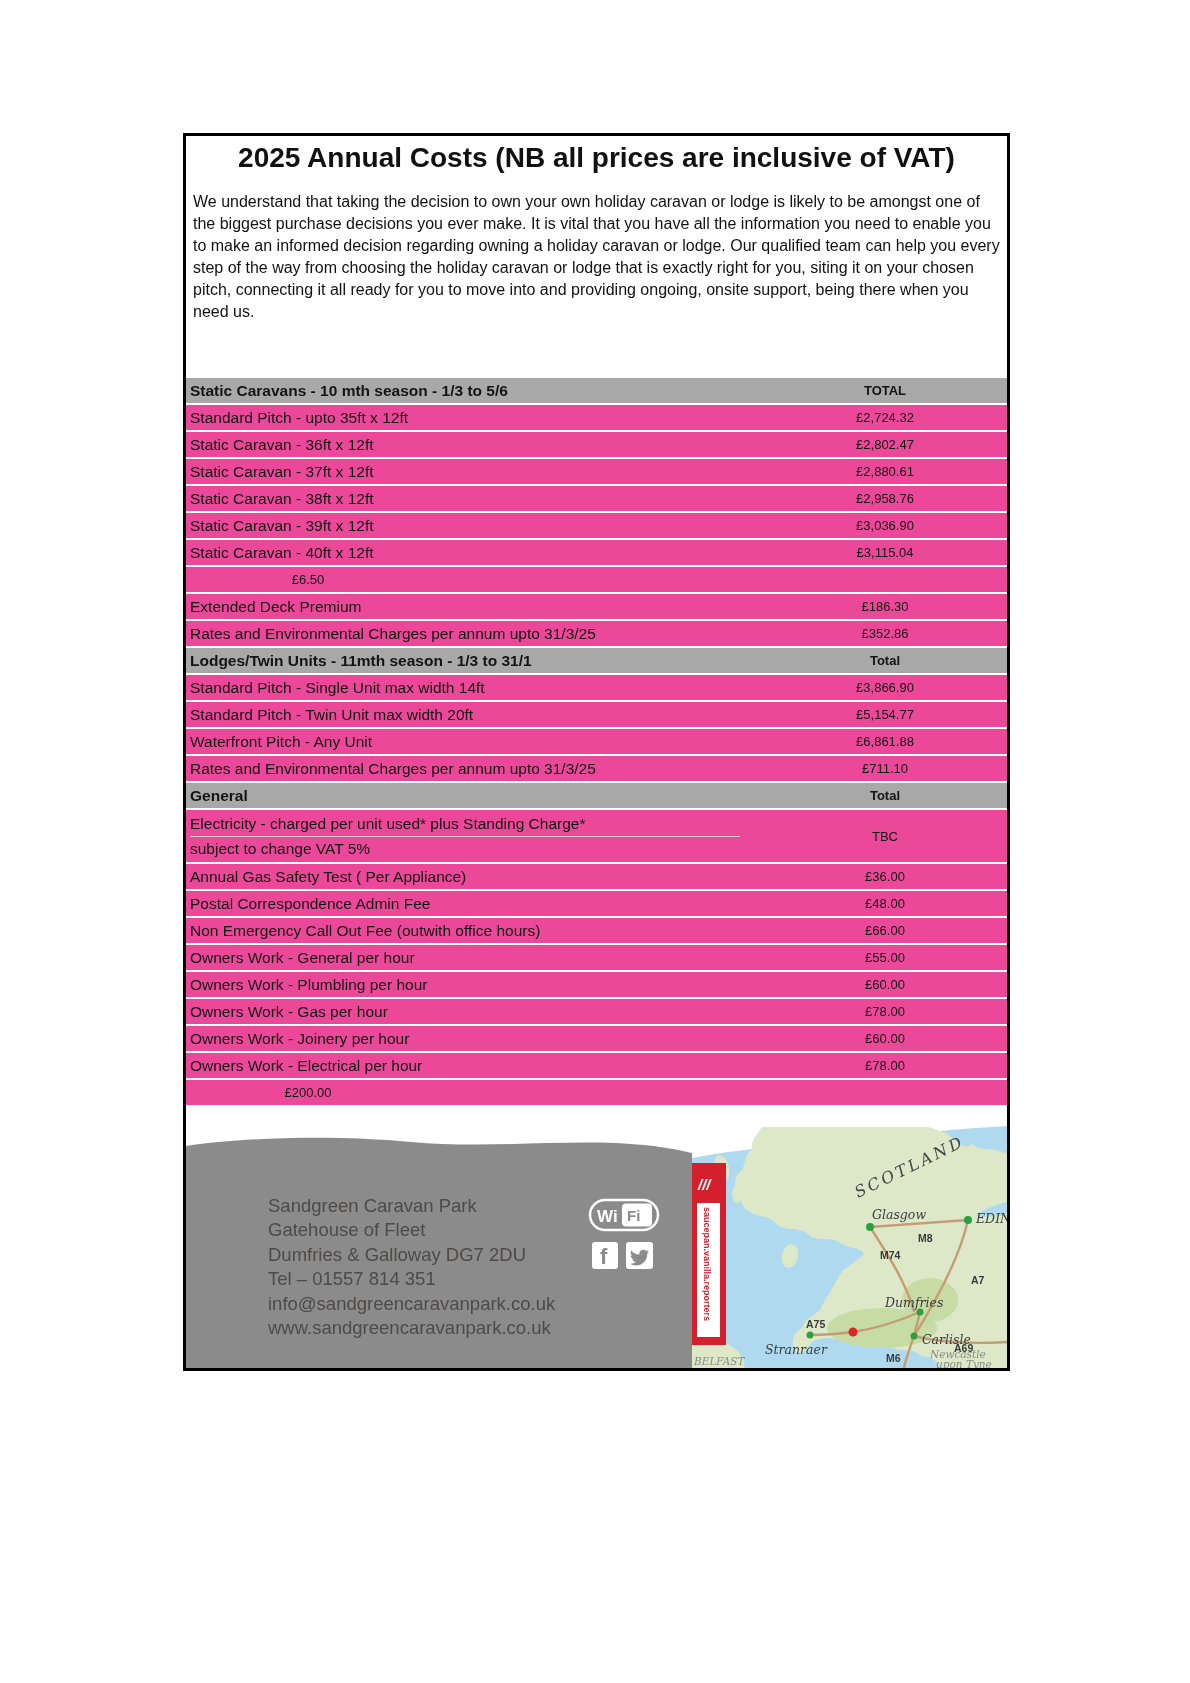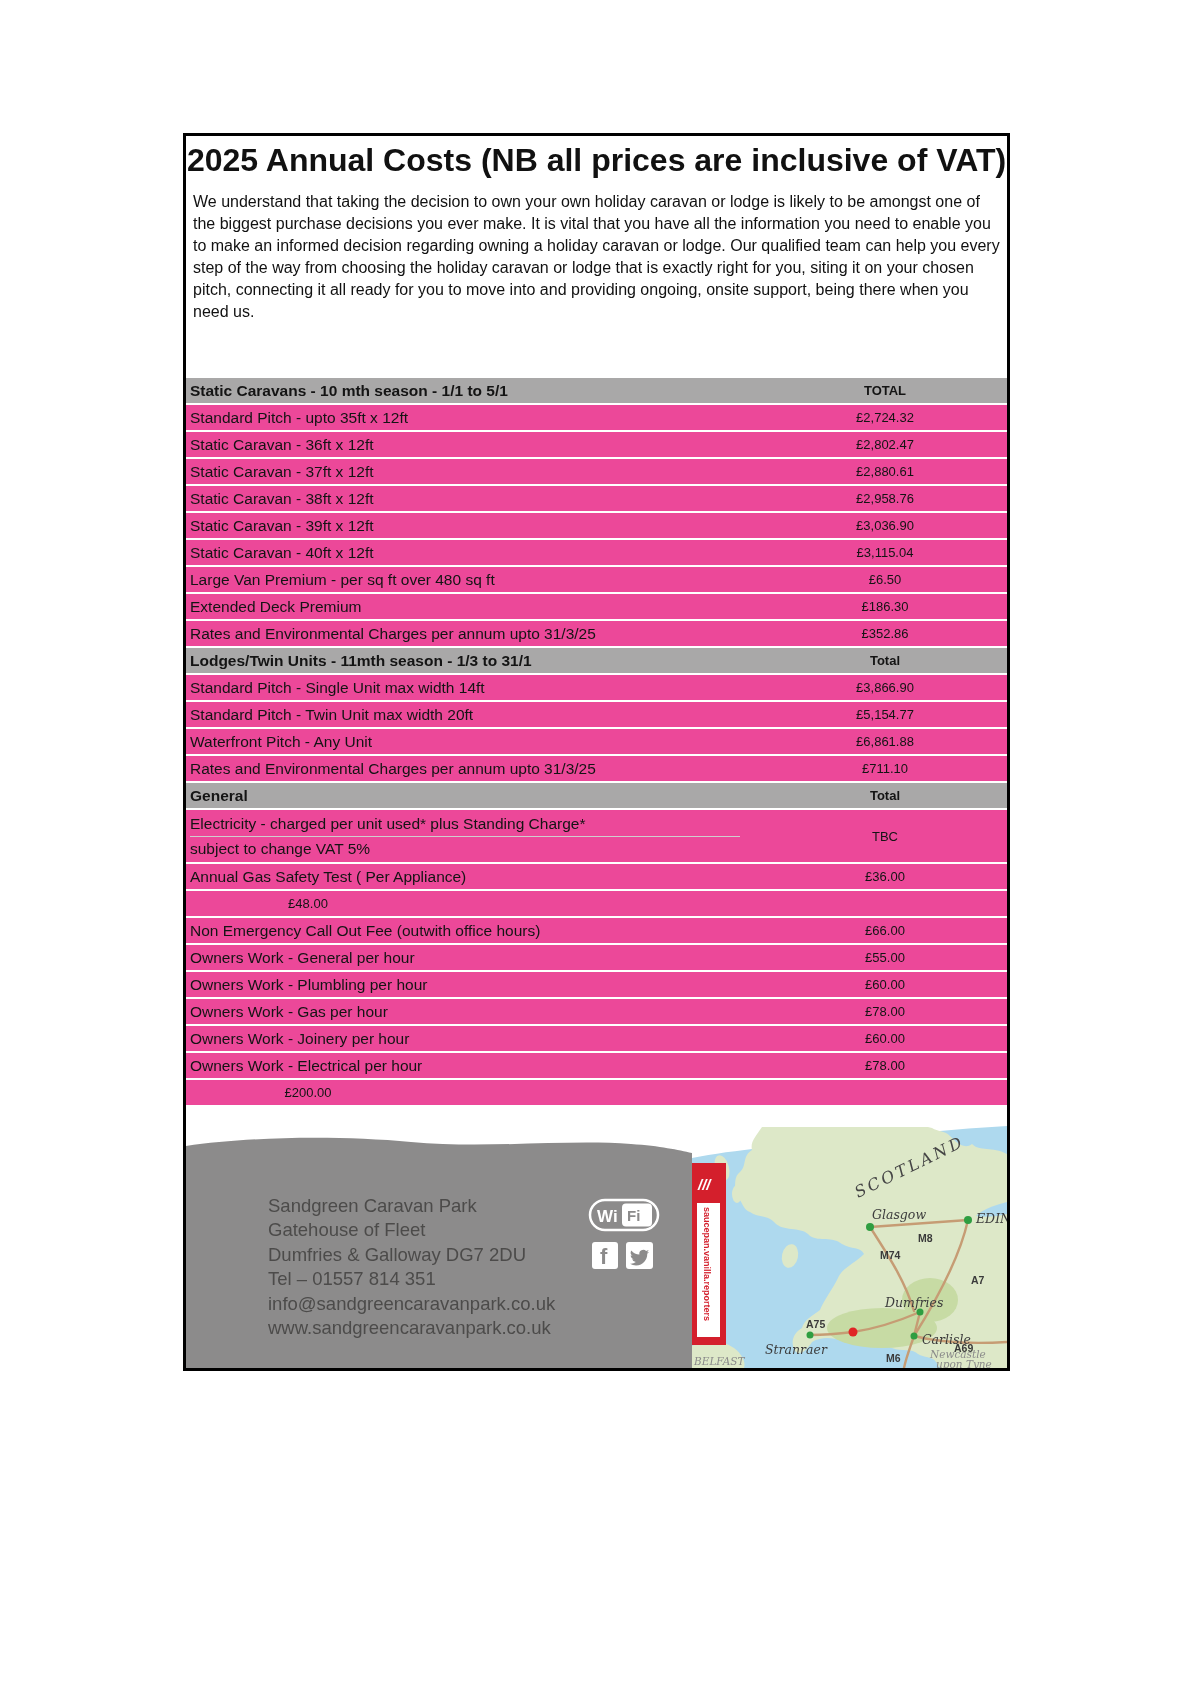--- a/index.html
+++ b/index.html
@@ -1,21 +1,21 @@
 <!DOCTYPE html>
 <html><head>
 <meta charset="utf-8">
 <style>
   * { margin:0; padding:0; box-sizing:border-box; }
   body { background:#ffffff; font-family:"Liberation Sans", sans-serif; }
   .page { position:relative; width:1190px; height:1683px; background:#fff; overflow:hidden; }
   .frame { position:absolute; left:183px; top:133px; width:827px; height:1238px;
            border:3px solid #000; background:#fff; }
   .doc-title { position:absolute; top:6px; left:0; width:100%; text-align:center;
-               font-size:32px; font-weight:bold; color:#111; letter-spacing:0px; }
+               font-size:28px; font-weight:bold; color:#111; letter-spacing:0px; }
   .intro { position:absolute; top:55px; left:7px; width:807px; font-size:16px;
            line-height:22px; color:#111; }
   .pricing-table { position:absolute; top:242px; left:0; width:821px; }
   .trow { display:flex; background:#ec4899; margin-bottom:2px; min-height:25px; align-items:center; }
   .trow.header { background:#a9a8a8; }
   .trow .lbl { width:577px; padding:1px 0 1px 4px; font-size:15.5px; color:#141414; }
   .trow .val { width:244px; text-align:center; font-size:13px; color:#141414; }
   .trow.header .lbl, .trow.header .val { font-weight:bold; }
   .trow.tall { min-height:52px; }
   .lbl .l1 { display:block; padding-bottom:3px; border-bottom:1px solid #cfcecd; width:96%; }
@@ -32,21 +32,21 @@
 <body>
 
 <div class="page">
   <div class="frame">
 
     <div class="doc-title">2025 Annual Costs (NB all prices are inclusive of VAT)</div>
     <div class="intro">We understand that taking the decision to own your own holiday caravan or lodge is likely to be amongst one of the biggest purchase decisions you ever make. It is vital that you have all the information you need to enable you to make an informed decision regarding owning a holiday caravan or lodge. Our qualified team can help you every step of the way from choosing the holiday caravan or lodge that is exactly right for you, siting it on your chosen pitch, connecting it all ready for you to move into and providing ongoing, onsite support, being there when you need us.</div>
 
     <div class="pricing-table">
         <div class="trow header">
-          <div class="lbl">Static Caravans - 10 mth season - 1/1 to 5/1</div>
+          <div class="lbl">Static Caravans - 10 mth season - 1/3 to 5/6</div>
           <div class="val">TOTAL</div>
         </div>
         <div class="trow">
           <div class="lbl">Standard Pitch - upto 35ft x 12ft</div>
           <div class="val">£2,724.32</div>
         </div>
         <div class="trow">
           <div class="lbl">Static Caravan - 36ft x 12ft</div>
           <div class="val">£2,802.47</div>
         </div>
@@ -60,21 +60,20 @@
         </div>
         <div class="trow">
           <div class="lbl">Static Caravan - 39ft x 12ft</div>
           <div class="val">£3,036.90</div>
         </div>
         <div class="trow">
           <div class="lbl">Static Caravan - 40ft x 12ft</div>
           <div class="val">£3,115.04</div>
         </div>
         <div class="trow">
-          <div class="lbl">Large Van Premium - per sq ft over 480 sq ft</div>
           <div class="val">£6.50</div>
         </div>
         <div class="trow">
           <div class="lbl">Extended Deck Premium</div>
           <div class="val">£186.30</div>
         </div>
         <div class="trow">
           <div class="lbl">Rates and Environmental Charges per annum upto 31/3/25</div>
           <div class="val">£352.86</div>
         </div>
@@ -107,20 +106,21 @@
             <span class="l1">Electricity - charged per unit used* plus Standing Charge*</span>
             <span class="l2">subject to change VAT 5%</span>
           </div>
           <div class="val">TBC</div>
         </div>
         <div class="trow">
           <div class="lbl">Annual Gas Safety Test ( Per Appliance)</div>
           <div class="val">£36.00</div>
         </div>
         <div class="trow">
+          <div class="lbl">Postal Correspondence Admin Fee</div>
           <div class="val">£48.00</div>
         </div>
         <div class="trow">
           <div class="lbl">Non Emergency Call Out Fee (outwith office hours)</div>
           <div class="val">£66.00</div>
         </div>
         <div class="trow">
           <div class="lbl">Owners Work - General per hour</div>
           <div class="val">£55.00</div>
         </div>

